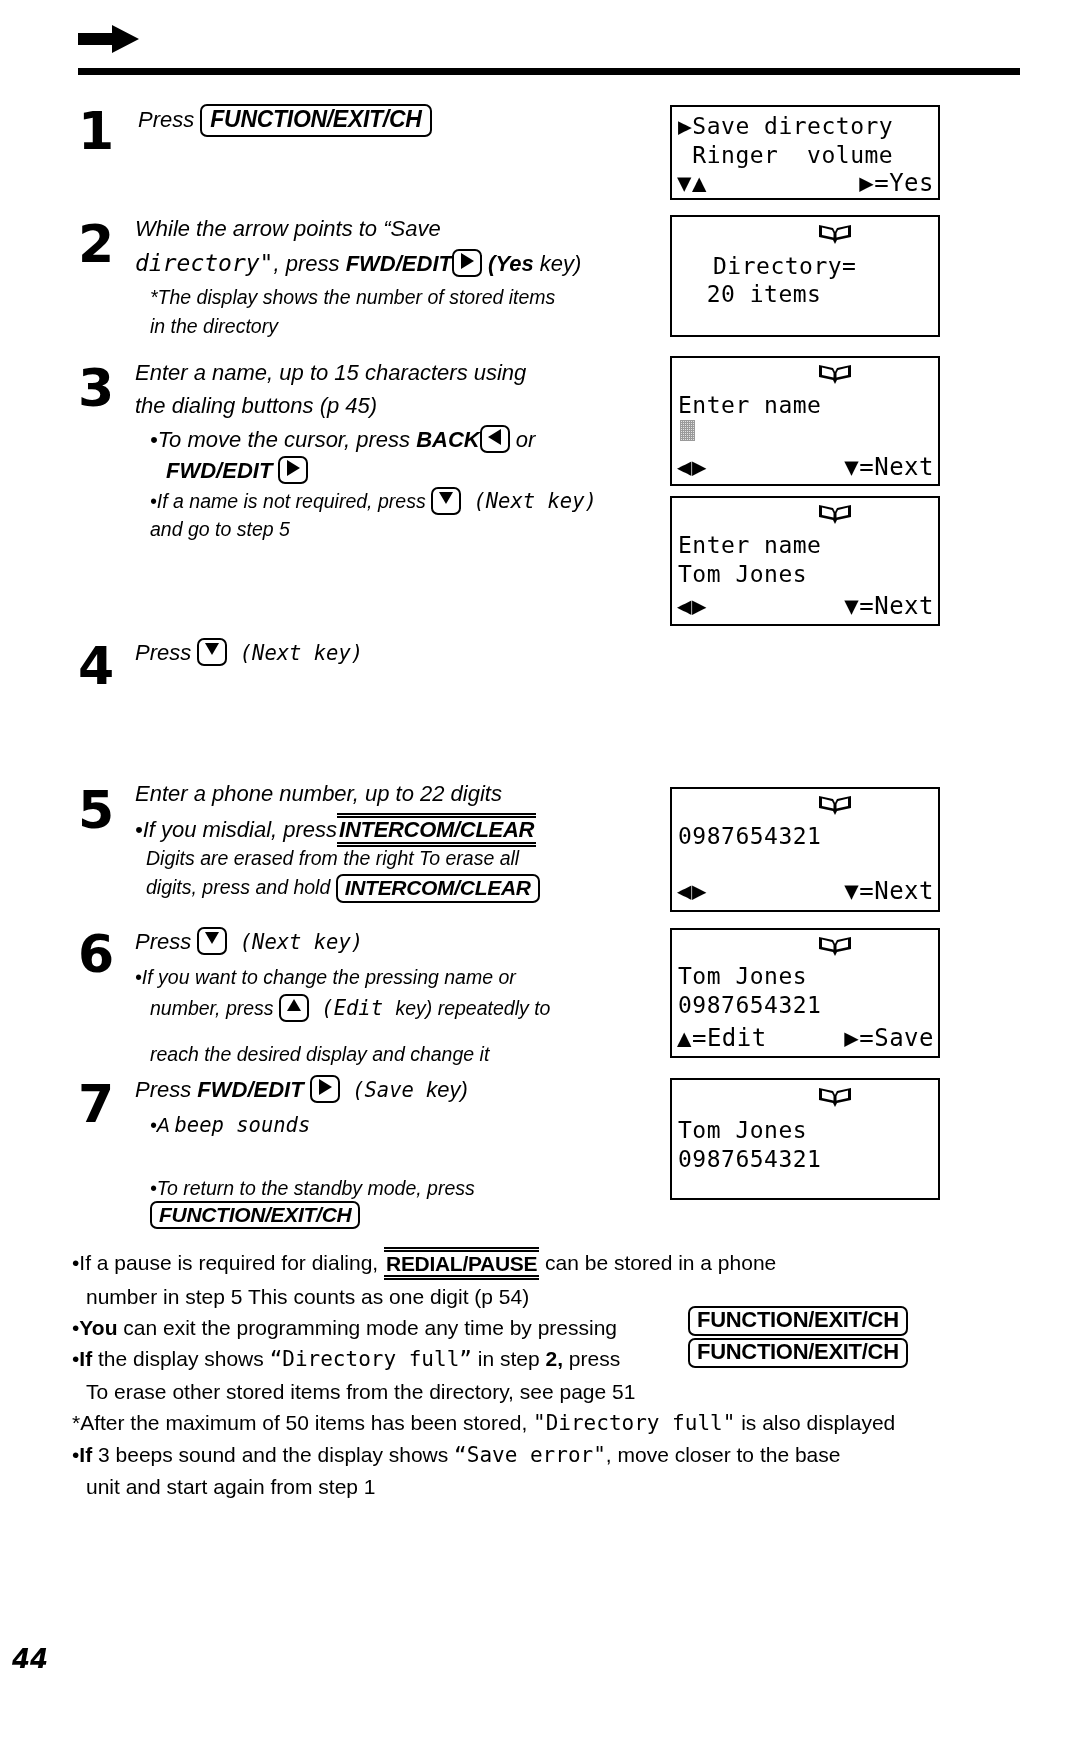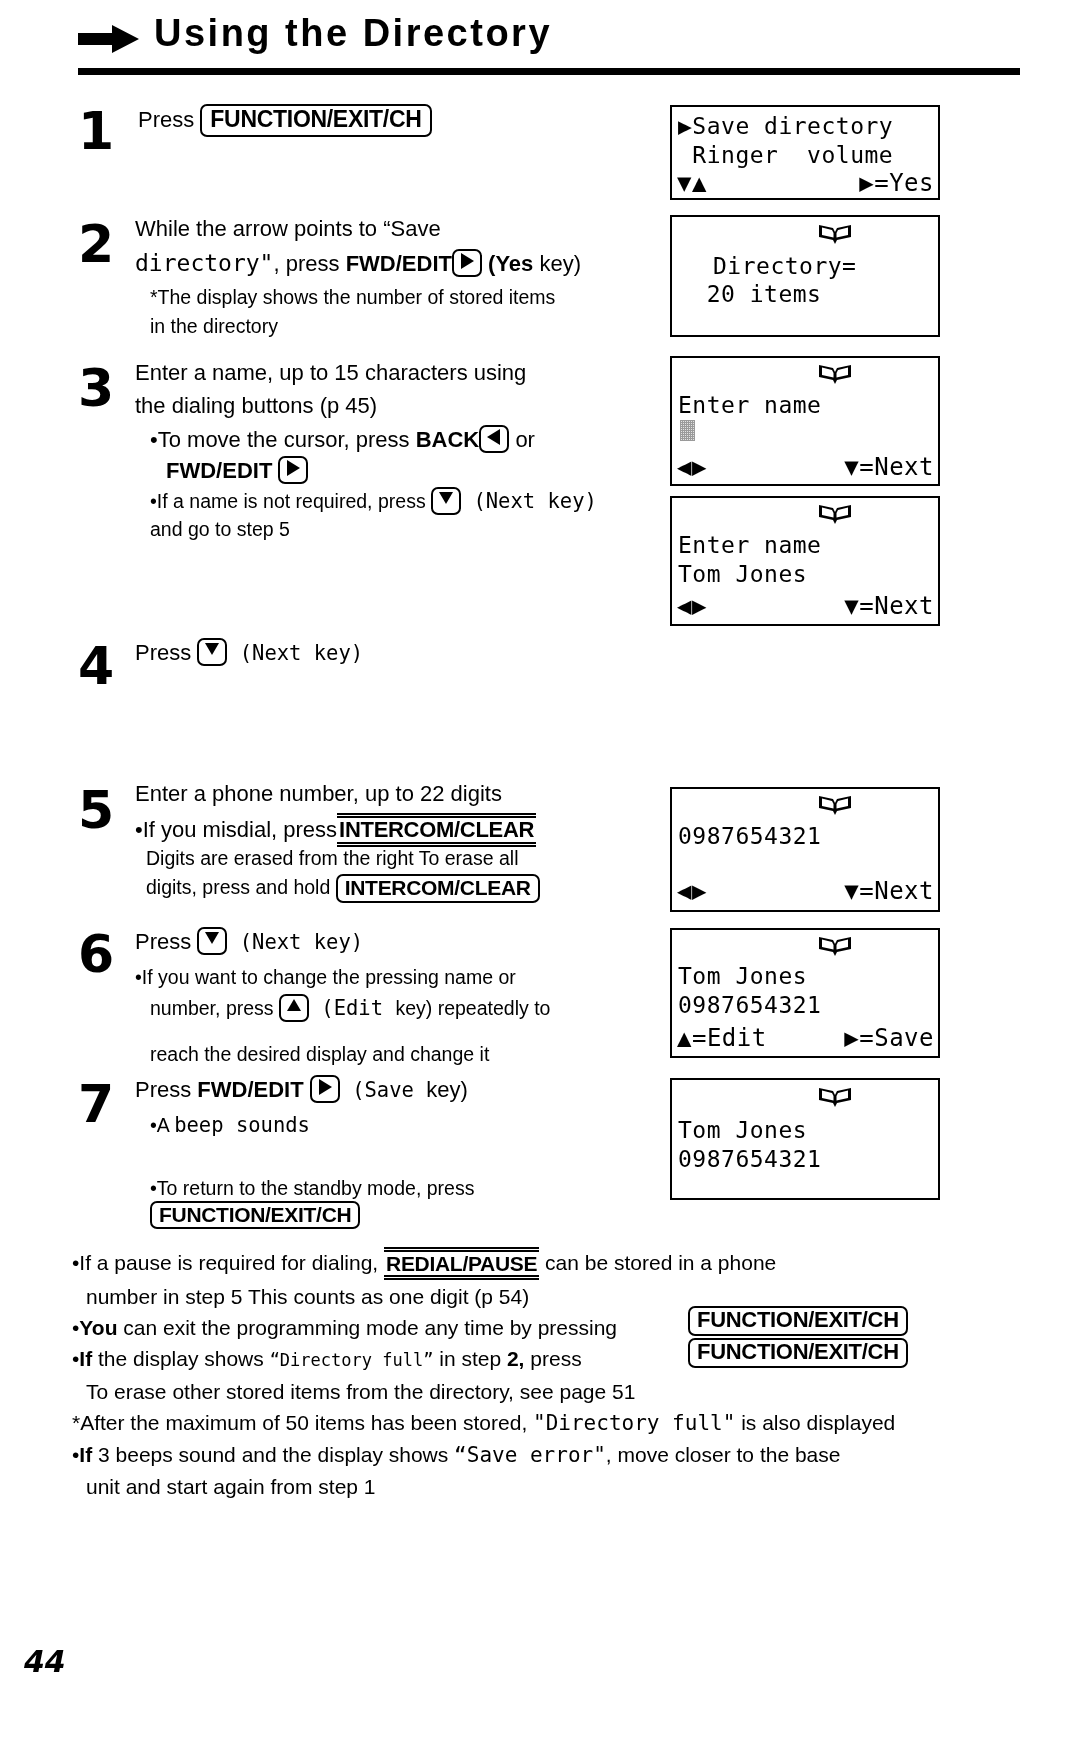--- a/index.html
+++ b/index.html
@@ -63,20 +63,21 @@
     font-weight: bold;
     line-height: 1;
   }
 
   
   .txt {
     position: absolute;
     font-size: 22px;
     line-height: 1.32;
     white-space: nowrap;
+    font-style: italic;
   }
   .sml { font-size: 19.5px; }
   .mono {
     font-family: "DejaVu Sans Mono", monospace;
     font-size: 20.5px;
     letter-spacing: 0px;
   }
   .b { font-weight: bold; }
 
   
@@ -161,40 +162,39 @@
 
   
   .note {
     position: absolute;
     font-size: 21px;
     white-space: nowrap;
     line-height: 1.3;
   }
   .pagenum {
     position: absolute;
-    left: 24px;
+    left: 12px;
     top: 1644px;
-    font-size: 30px;
+    font-size: 26px;
     font-weight: bold;
     font-style: italic;
     font-family: "DejaVu Sans", sans-serif;
   }
 </style>
 </head>
 <body>
 
 <div class="page">
 
   <div class="header">
     <div class="header-arrow">
       <svg width="62" height="30" viewBox="0 0 62 30">
         <polygon points="0,9 34,9 34,1 61,15 34,29 34,21 0,21" fill="#000"></polygon>
       </svg>
     </div>
-    <div class="header-title">Using the Directory</div>
   </div>
   <div class="header-rule"></div>
 
   <div class="stepnum" style="left:78px; top:105px;">1</div>
   <div class="txt" style="left:138px; top:105px;">
     <span>Press </span><span class="keybox big">FUNCTION/EXIT/CH</span>
   </div>
 
   <div class="stepnum" style="left:78px; top:218px;">2</div>
   <div class="txt" style="left:135px; top:214px;">While the arrow points to “Save</div>
@@ -364,21 +364,21 @@
   <div class="note" style="left:86px; top:1283px;">number in step 5 This counts as one digit (p 54)</div>
 
   <div class="note" style="left:72px; top:1314px;">
     <span>•</span><span class="b">You</span><span> can exit the programming mode any time by pressing</span>
   </div>
   <div style="position:absolute; left:688px; top:1307px;">
     <span class="keybox" style="font-size:22px;">FUNCTION/EXIT/CH</span>
   </div>
 
   <div class="note" style="left:72px; top:1345px;">
-    <span>•</span><span class="b">If</span><span> the display shows  </span><span class="mono" style="font-size:17px;">“Directory full”</span><span> in step </span><span class="b">2,</span><span> press</span>
+    <span>•</span><span class="b">If</span><span> the display shows  </span><span class="mono" style="font-size:21px;">“Directory full”</span><span> in step </span><span class="b">2,</span><span> press</span>
   </div>
   <div style="position:absolute; left:688px; top:1339px;">
     <span class="keybox" style="font-size:22px;">FUNCTION/EXIT/CH</span>
   </div>
 
   <div class="note" style="left:86px; top:1378px;">To erase other stored items from the directory, see page 51</div>
 
   <div class="note" style="left:72px; top:1409px;">
     <span>*After the maximum of 50 items has been stored,  </span><span class="mono" style="font-size:21px;">"Directory full"</span><span>  is also displayed</span>
   </div>

